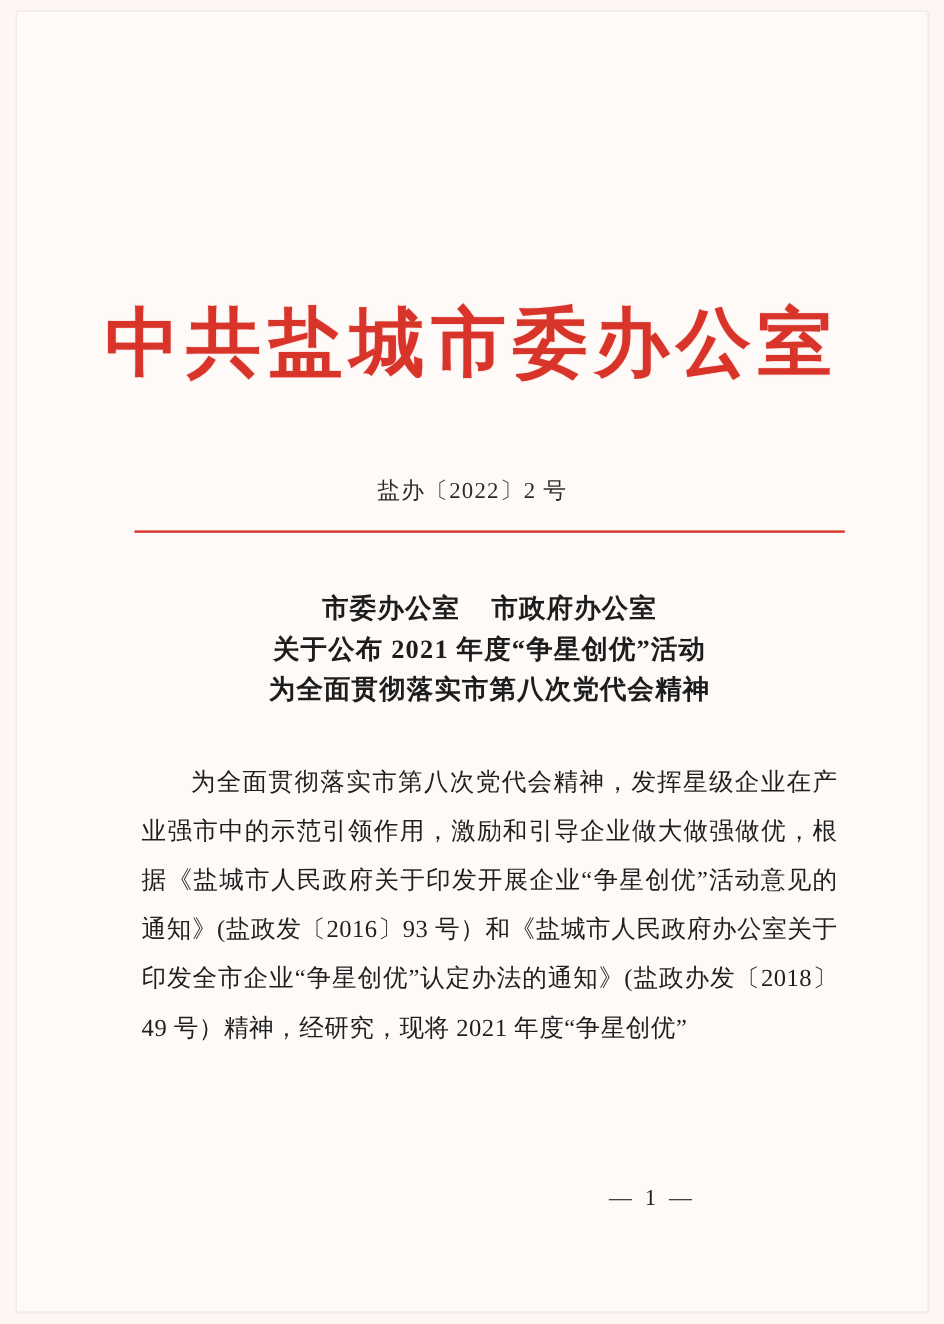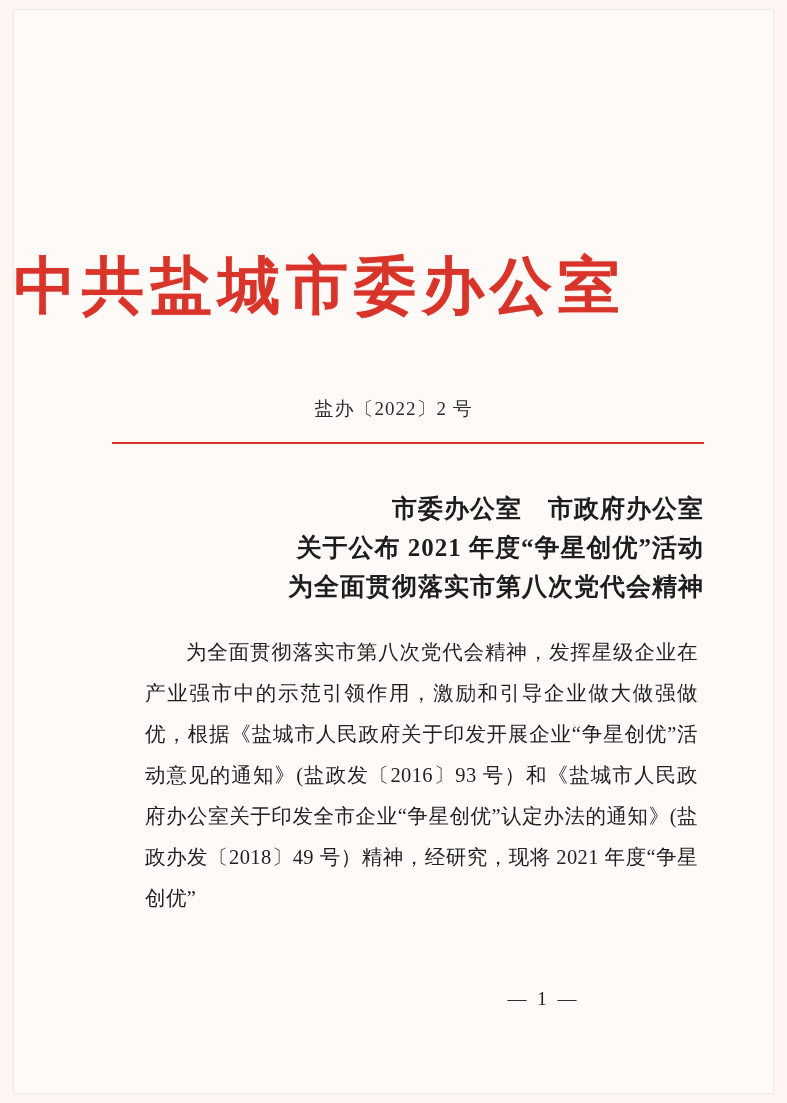--- a/index.html
+++ b/index.html
@@ -28,20 +28,21 @@
     height: 1083px;
     background: #fefaf8;
     box-shadow: 0 0 2px rgba(120,90,80,0.25);
   }
   
   .masthead {
     position: absolute;
     left: 0;
     right: 0;
     top: 240px;
+    text-align: center;
     color: #d8342a;
     font-family: "DejaVu Serif", "Liberation Serif", serif;
     font-weight: bold;
     font-size: 62px;
     letter-spacing: 6px;
     line-height: 1.15;
     text-shadow: 0 0 1px rgba(216,52,42,0.6);
     white-space: nowrap;
   }
   
@@ -63,24 +64,24 @@
     top: 432px;
     height: 2px;
     background: #d8342a;
   }
   
   .title-block {
     position: absolute;
     left: 98px;
     width: 592px;
     top: 480px;
-    text-align: right;
+    text-align: center;
     color: #1d1d1d;
     font-weight: bold;
-    font-size: 25px;
+    font-size: 22px;
     line-height: 1.55;
     letter-spacing: 1px;
   }
   .title-line { display: block; white-space: nowrap; }
   .title-line-1 .gap { display: inline-block; width: 26px; }
   
   .body-text {
     position: absolute;
     left: 104px;
     width: 580px;
@@ -89,21 +90,20 @@
     line-height: 2.0;
     color: #1f1f1f;
     letter-spacing: 0.4px;
     text-align: justify;
   }
   .body-text p {
     margin: 0;
   }
   .body-text p.indent {
     text-indent: 2em;
-    margin-left: 27px;
   }
   
   .page-number {
     position: absolute;
     left: 0;
     right: 0;
     top: 978px;
     text-align: center;
     font-size: 19px;
     color: #1f1f1f;

